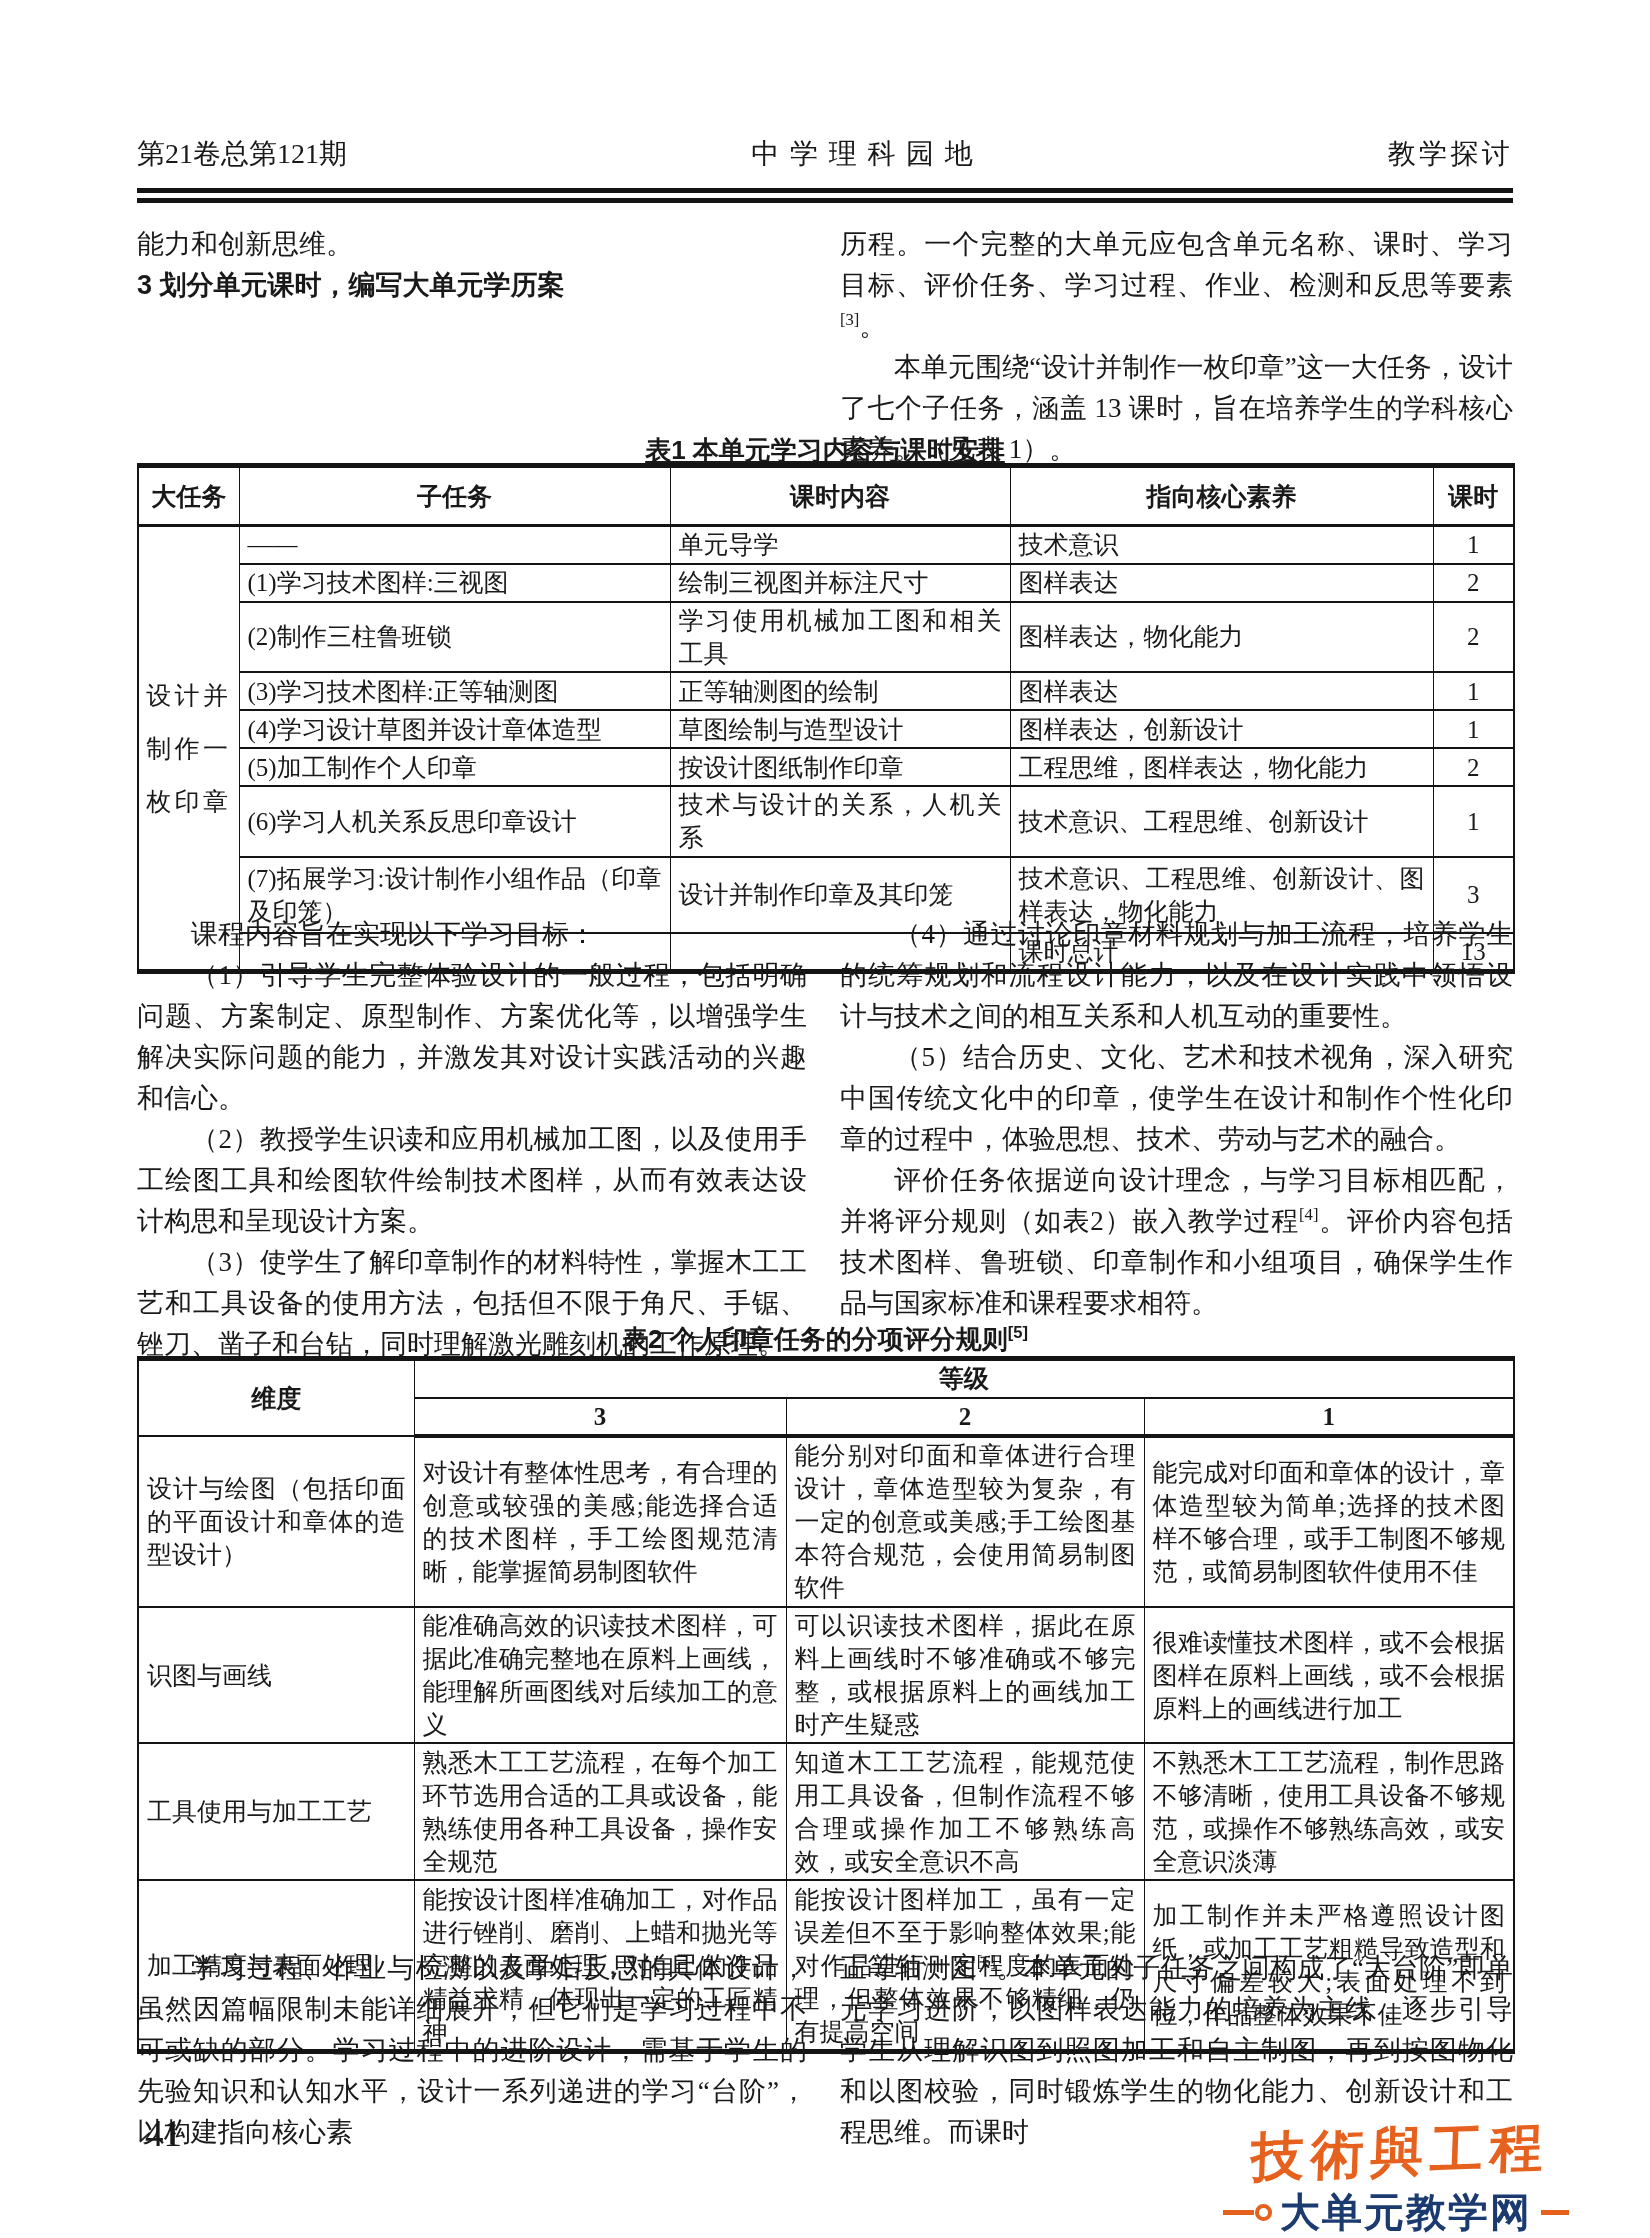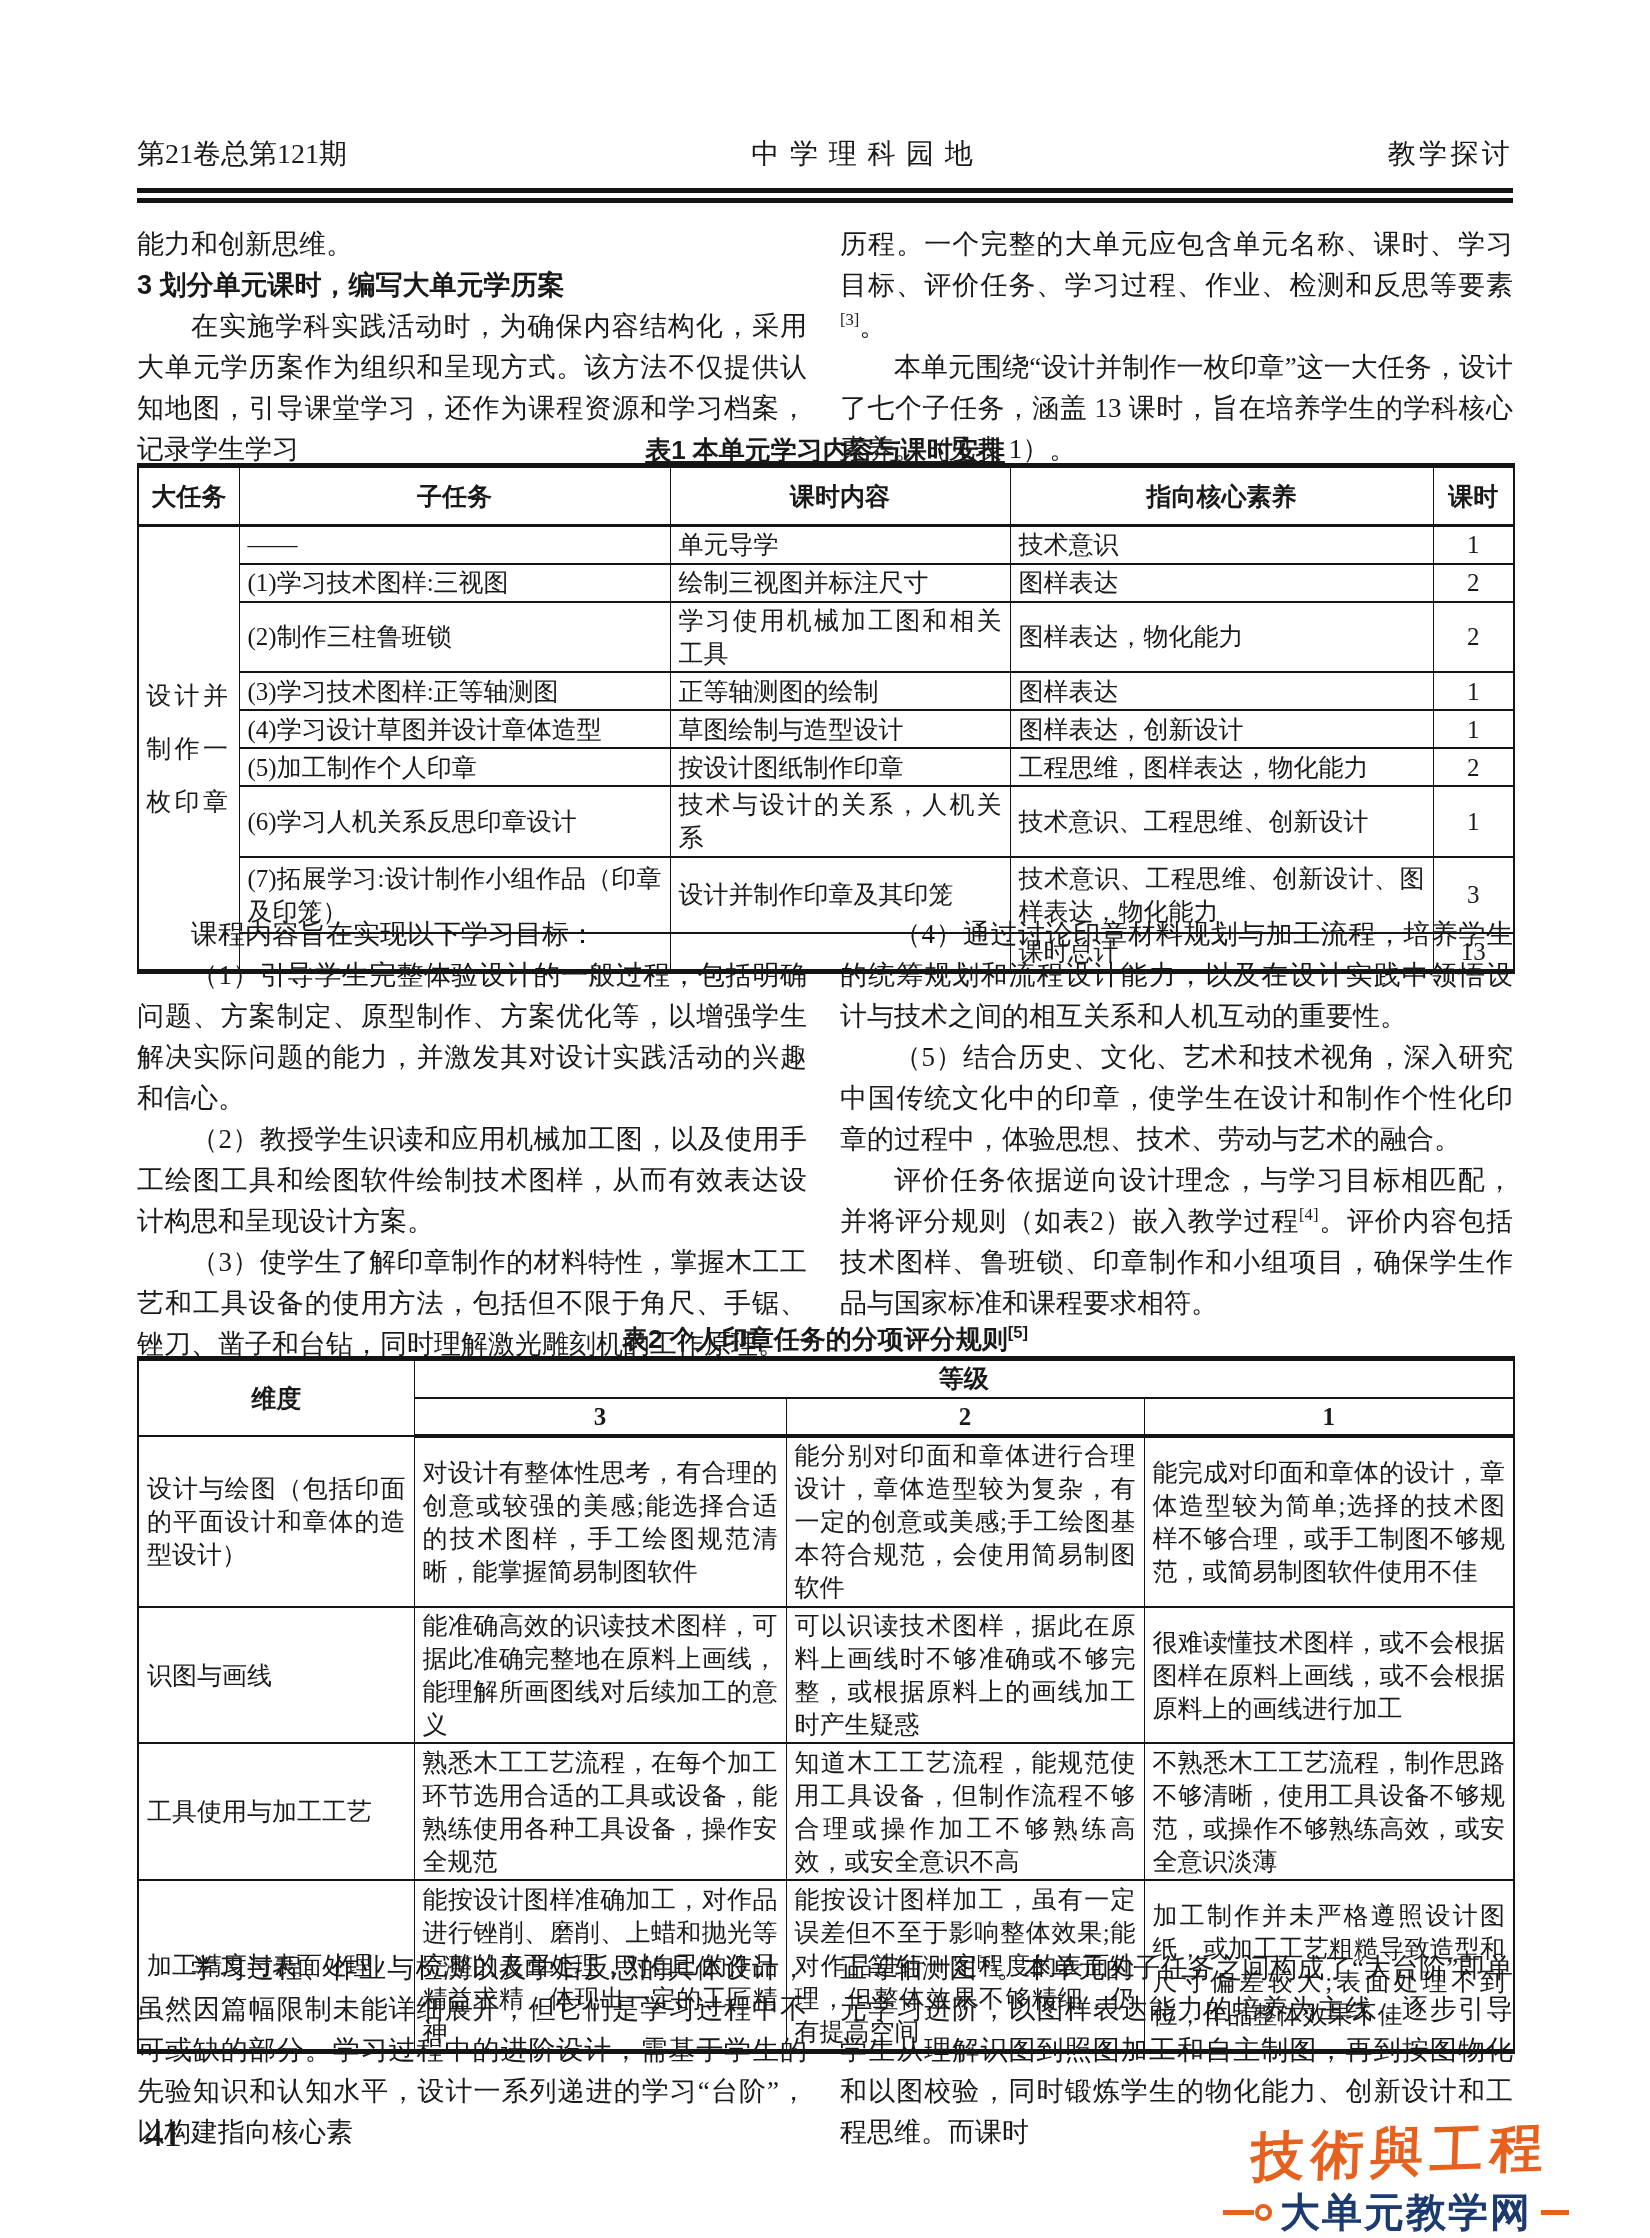--- a/index.html
+++ b/index.html
@@ -69,21 +69,20 @@
   <span>第21卷总第121期</span>
   <span class="ctr">中学理科园地</span>
   <span class="rgt">教学探讨</span>
 </div>
 <div class="abs rule rule1"></div>
 <div class="abs rule rule2"></div>
 
 <div class="abs colL bodytext" style="top:224px;">
   <p>能力和创新思维。</p>
   <p class="sechead">3 划分单元课时，编写大单元学历案</p>
-  <p class="ind">在实施学科实践活动时，为确保内容结构化，采用大单元学历案作为组织和呈现方式。该方法不仅提供认知地图，引导课堂学习，还作为课程资源和学习档案，记录学生学习</p>
 </div>
 <div class="abs colR bodytext" style="top:224px;">
   <p><span>历程。一个完整的大单元应包含单元名称、课时、学习目标、评价任务、学习过程、作业、检测和反思等要素</span><span class="sup">[3]</span><span>。</span></p>
   <p class="ind">本单元围绕“设计并制作一枚印章”这一大任务，设计了七个子任务，涵盖 13 课时，旨在培养学生的学科核心素养。（见表 1）。</p>
 </div>
 
 <div class="abs tbl-title t1-title">表1 本单元学习内容与课时安排</div>
 <table class="tbl t1">
   <colgroup>
       <col style="width:101px">

